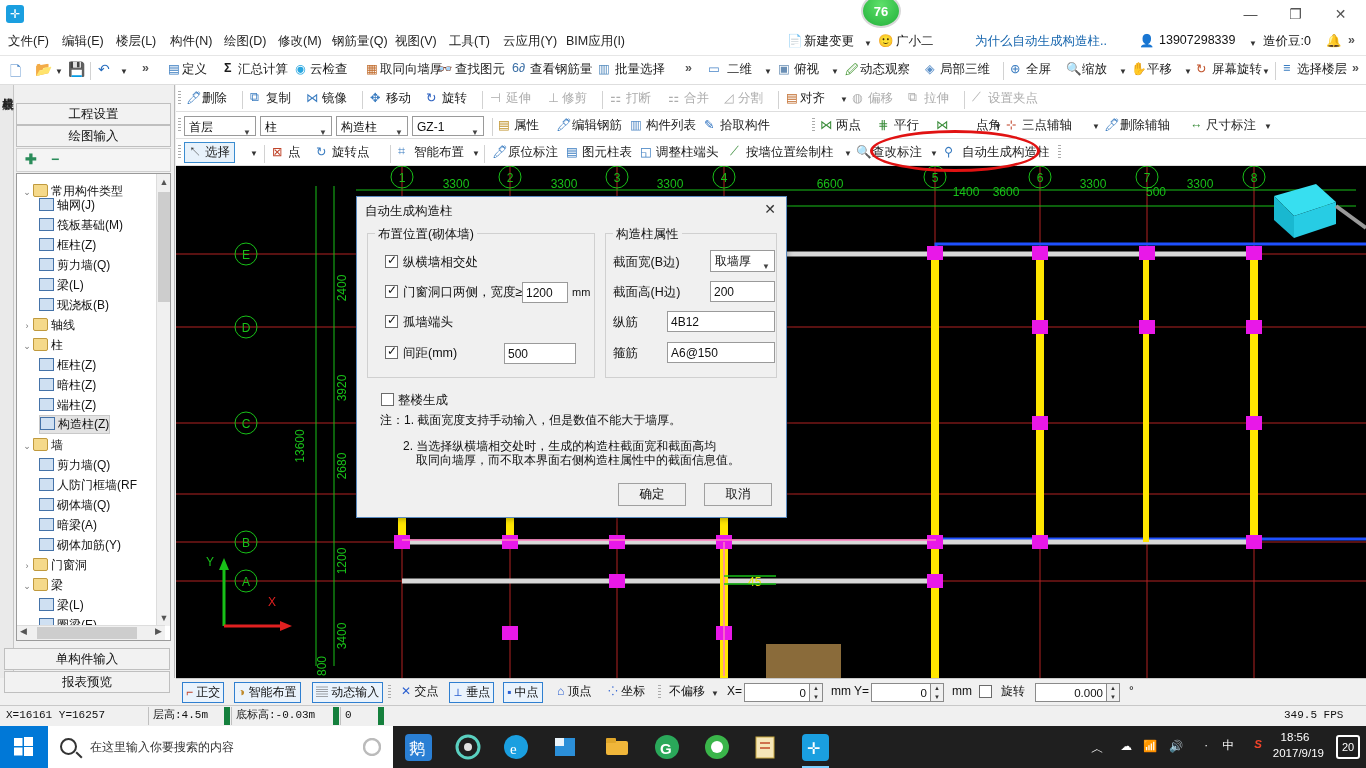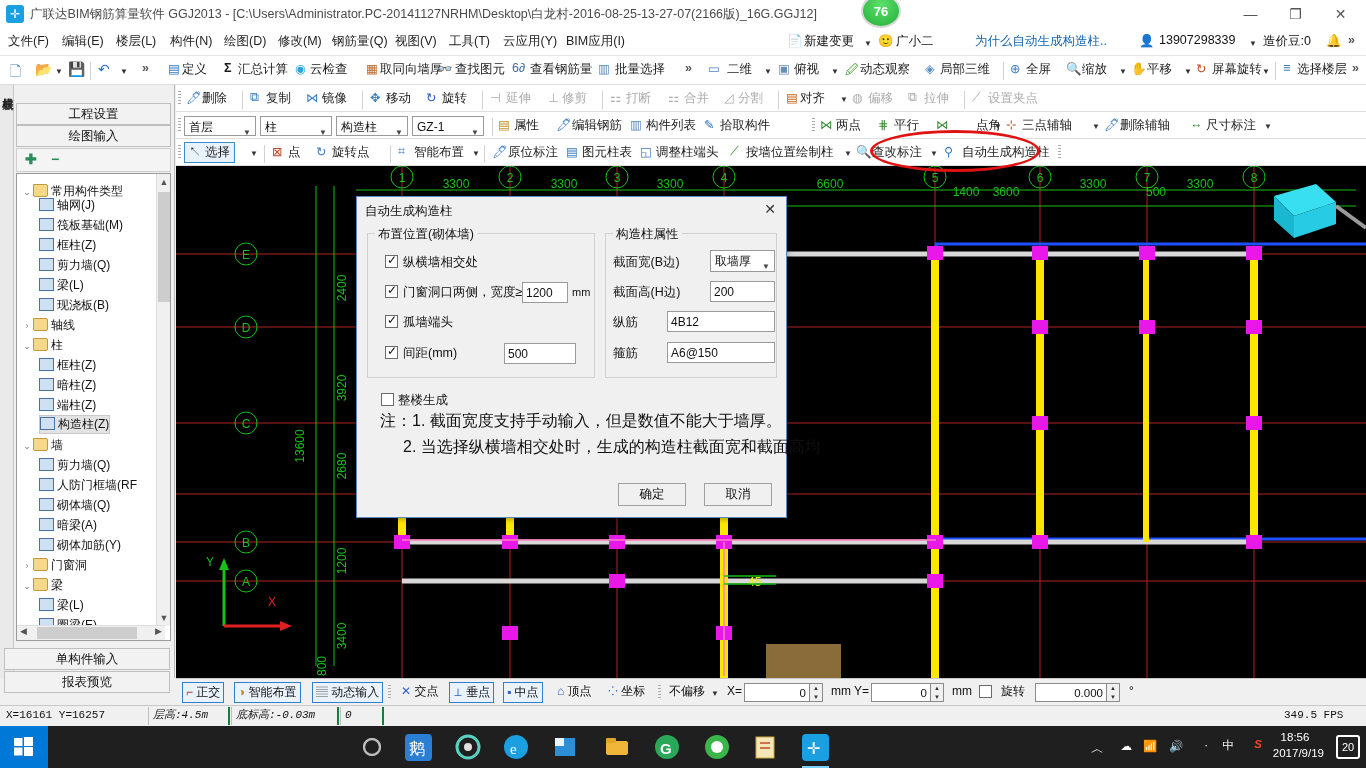--- a/index.html
+++ b/index.html
@@ -85,21 +85,21 @@
   .sinput { position:absolute; top:4px; height:19px; border:1px solid #8a8a8a; background:#fff;
             font-size:11.5px; text-align:right; padding-right:3px; line-height:17px; color:#111; }
   .spin { position:absolute; top:4px; width:13px; height:19px; background:#f0f0f0; border:1px solid #8a8a8a;
           border-left:none; }
   .spin i { position:absolute; left:3px; font-size:6px; font-style:normal; color:#333; }
 
   .statusbar { position:absolute; left:0; top:705px; width:1366px; height:20px; background:#f0f0f0;
                border-top:1px solid #c8c8c8; font-family:"Liberation Mono", monospace; font-size:11px; }
   .sbcell { position:absolute; top:1px; height:18px; line-height:17px; padding-left:4px; color:#111;
             font-size:11px; }
-  .sbborder { border-left:1px solid #c0c0c0; border-right:2px solid #15803d;font-style:italic; }
+  .sbborder { border-left:1px solid #c0c0c0; border-right:6px solid #15803d; }
 
   .botstrip { position:absolute; left:0; top:726px; width:1366px; height:42px; background:#1b1b1b; }
   .tbar { position:absolute; left:0; top:0; width:1366px; height:42px; background:#1f1f1f; }
   .startbtn { position:absolute; left:0; top:0; width:48px; height:42px; background:#0078d7; }
   .searchbox { position:absolute; left:48px; top:0; width:345px; height:42px; background:#fff; }
   .searchbox .circ { position:absolute; left:12px; top:12px; width:17px; height:17px;
       border:2px solid #333; border-radius:50%; }
   .searchbox .hdl { position:absolute; left:27px; top:28px; width:8px; height:2px; background:#333;
       transform:rotate(45deg); }
   .searchbox span { position:absolute; left:42px; top:13px; font-size:12px; color:#333; }
@@ -120,33 +120,32 @@
   .grp { position:absolute; border:1px solid #d0d0d0; }
   .grp-lbl { position:absolute; background:#f0f0f0; padding:0 3px; font-size:12.5px; color:#111; }
   .cb { position:absolute; width:13px; height:13px; border:1px solid #6b6b6b; background:#fff; }
   .cb.checked::after { content:"✓"; position:absolute; left:1px; top:-3px; font-size:12px; color:#111; }
   .fl { position:absolute; font-size:12.5px; color:#111; white-space:nowrap; }
   .ti { position:absolute; border:1px solid #9a9a9a; background:#fff; font-size:12px;
         padding-left:3px; line-height:19px; color:#111; }
   .combo { position:absolute; border:1px solid #9a9a9a; background:#fff; font-size:12px;
            padding-left:4px; line-height:20px; color:#111; }
   .combo .cv { position:absolute; right:4px; top:6px; font-size:8px; color:#444; }
-  .note { position:absolute; font-size:16px; color:#111; line-height:15px; white-space:nowrap; }
+  .note { position:absolute; font-size:12px; color:#111; line-height:15px; white-space:nowrap; }
   .dbtn { position:absolute; width:68px; height:23px; background:#f0f0f0; border:1px solid #a0a0a0;
           text-align:center; line-height:21px; font-size:12.5px; color:#111; }
   .caret { position:absolute; font-size:8px; color:#333; }
 </style>
 </head>
 <body>
 
 <div class="app">
 
   <div class="titlebar">
     <div class="tb-icon">✛</div>
-    <div class="tb-title">广联达BIM钢筋算量软件 GGJ2013 - [C:\Users\Administrator.PC-20141127NRHM\Desktop\白龙村-2016-08-25-13-27-07(2166版)_16G.GGJ12]</div>
     <div class="tb-badge">
       <div class="circ">76</div>
     </div>
     <div class="tb-btn tb-min">—</div>
     <div class="tb-btn tb-max">❐</div>
     <div class="tb-btn tb-close">✕</div>
   </div>
 
   <div class="menubar">
     <div class="menu-item" style="left:8px">文件(F)</div>
@@ -624,20 +623,21 @@
     <input class="ti" style="left: 310px; top: 114px; width: 108px; height: 21px;" value="4B12">
 
     <div class="fl" style="left:256px;top:148px">箍筋</div>
     <input class="ti" style="left: 310px; top: 145px; width: 108px; height: 21px;" value="A6@150">
 
     <div class="cb" style="left:24px;top:196px"></div>
     <div class="fl" style="left:41px;top:195px">整楼生成</div>
 
     <div class="note" style="left:23px;top:216px">注：1. 截面宽度支持手动输入，但是数值不能大于墙厚。</div>
     <div class="note" style="left:46px;top:242px">2. 当选择纵横墙相交处时，生成的构造柱截面宽和截面高均</div>
+    <div class="note" style="left:59px;top:256px">取同向墙厚，而不取本界面右侧构造柱属性中的截面信息值。</div>
 
     <div class="dbtn" style="left:261px;top:286px">确定</div>
     <div class="dbtn" style="left:347px;top:286px">取消</div>
   </div>
 
   <div class="snapbar">
     <div class="snapbtn on" style="left:6px">
       <span style="color:#c0442a">⌐</span>
       <span>正交</span>
     </div>
@@ -708,20 +708,25 @@
 
   <div class="botstrip">
     <div class="tbar">
       <div class="startbtn">
         <svg width="20" height="20" style="position:absolute;left:14px;top:11px">
           <rect x="0" y="1" width="8.5" height="8" fill="#fff"></rect>
           <rect x="10" y="0" width="9" height="9" fill="#fff"></rect>
           <rect x="0" y="10.5" width="8.5" height="8" fill="#fff"></rect>
           <rect x="10" y="10" width="9" height="9" fill="#fff"></rect>
         </svg>
+      </div>
+      <div class="searchbox">
+        <div class="circ"></div>
+        <div class="hdl"></div>
+        <span>在这里输入你要搜索的内容</span>
       </div>
       <svg class="cortana" style="left:363px;top:12px;width:18px;height:18px">
         <circle cx="9" cy="9" r="8" fill="none" stroke="#bbb" stroke-width="2.4"></circle>
       </svg>
       <div class="tbicon" style="left:405px;background:#2a7fd4;border-radius:4px">
         <svg width="27" height="27">
             <text x="4" y="20" fill="#fff" font-size="16" font-family="Liberation Sans, sans-serif">鹅</text>
           </svg>
       </div>
       <div class="tbicon" style="left:455px">

